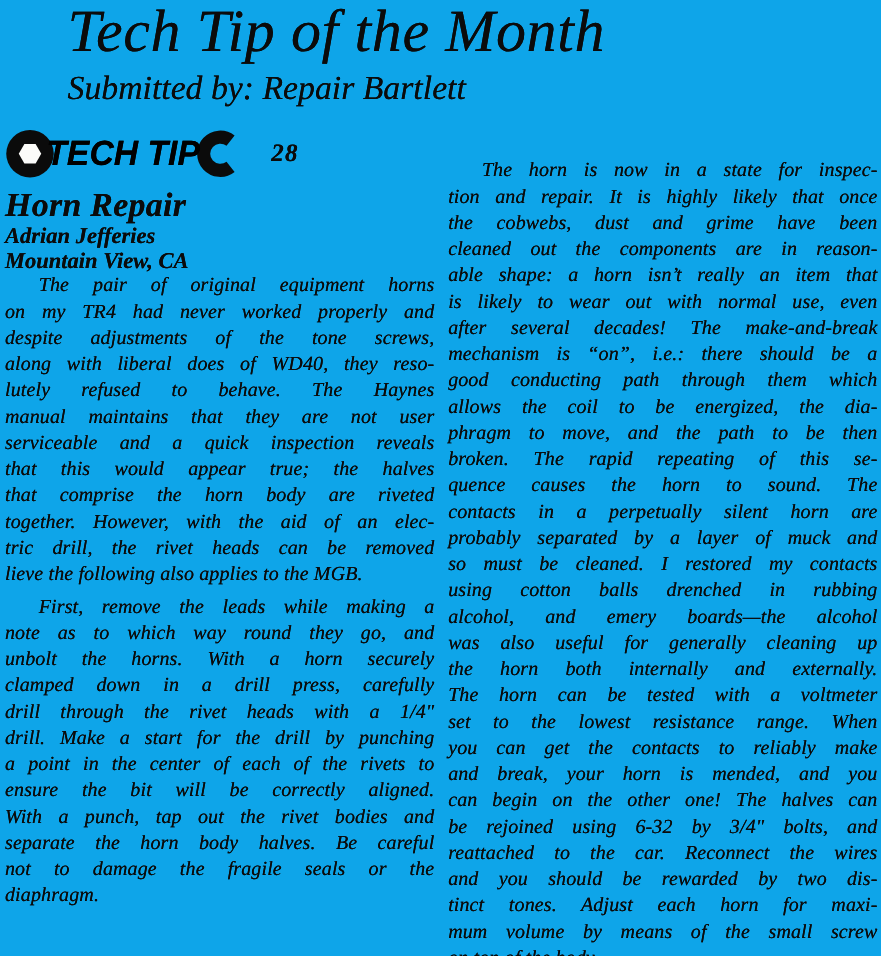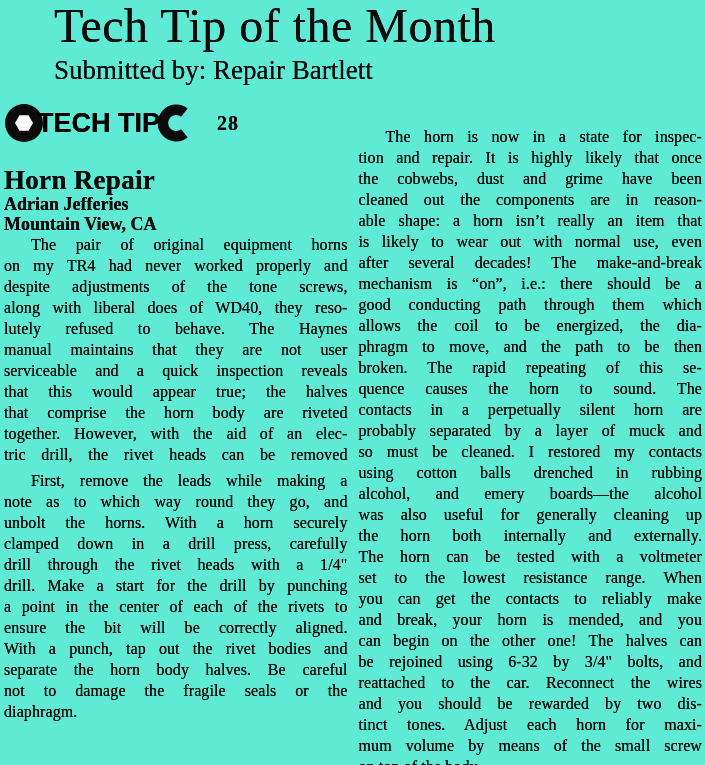--- a/index.html
+++ b/index.html
@@ -1,24 +1,25 @@
 <!DOCTYPE html>
 <html><head>
 <meta charset="utf-8">
 <style>
   html,body { margin:0; padding:0; background:#e8e8e6; }
   .page {
     position:relative;
     width:705px; height:765px;
     margin:0 auto;
-    background:#5eead4;
+    background:#0ea5e9;
     color:#0b0b0b;
     font-family:"Liberation Serif", serif;
     overflow:hidden;
     text-shadow:0 0 0.4px currentColor;
+    font-style:italic;
   }
   .masthead { padding-top:1px; }
   .title {
     font-size:48px; line-height:50px;
     padding-left:54px; letter-spacing:0.5px;
     white-space:nowrap;
   }
   .subtitle {
     font-size:27px; line-height:30px;
     padding-left:54px; margin-top:4px;
@@ -38,21 +39,21 @@
     transform:scaleY(1.04);
     filter:blur(0.55px) contrast(3);
     white-space:nowrap;
   }
   .tip-number {
     font-weight:700; font-size:20px; margin-left:24px;
     letter-spacing:1px;
   }
   .heading {
     font-size:27px; font-weight:700; letter-spacing:0.3px;
-    margin-top:23px; line-height:28px;
+    margin-top:7px; line-height:28px;
   }
   .byline { font-size:18px; font-weight:700; line-height:20px; }
 
   .para { margin:0; }
   .para + .para { margin-top:5px; }
   .body-text .para:first-child { }
   .col-right .para:first-child { margin-top:16px; }
   .tline {
     font-size:16px; line-height:21px;
     text-align:justify; text-align-last:justify;
@@ -99,20 +100,21 @@
             <div class="tline">on my TR4 had never worked properly and</div>
             <div class="tline">despite adjustments of the tone screws,</div>
             <div class="tline">along with liberal does of WD40, they reso-</div>
             <div class="tline">lutely refused to behave. The Haynes</div>
             <div class="tline">manual maintains that they are not user</div>
             <div class="tline">serviceable and a quick inspection reveals</div>
             <div class="tline">that this would appear true; the halves</div>
             <div class="tline">that comprise the horn body are riveted</div>
             <div class="tline">together. However, with the aid of an elec-</div>
             <div class="tline">tric drill, the rivet heads can be removed</div>
+            <div class="tline last">lieve the following also applies to the MGB.</div>
           </div>
           <div class="para">
             <div class="tline first">First, remove the leads while making a</div>
             <div class="tline">note as to which way round they go, and</div>
             <div class="tline">unbolt the horns. With a horn securely</div>
             <div class="tline">clamped down in a drill press, carefully</div>
             <div class="tline">drill through the rivet heads with a 1/4"</div>
             <div class="tline">drill. Make a start for the drill by punching</div>
             <div class="tline">a point in the center of each of the rivets to</div>
             <div class="tline">ensure the bit will be correctly aligned.</div>

